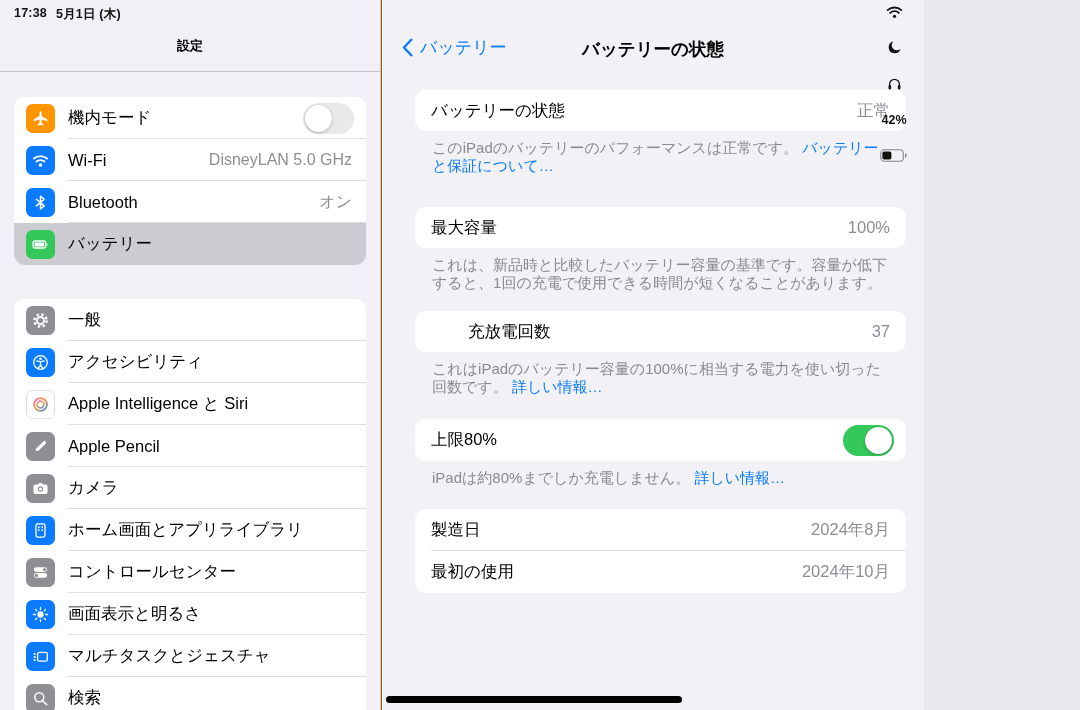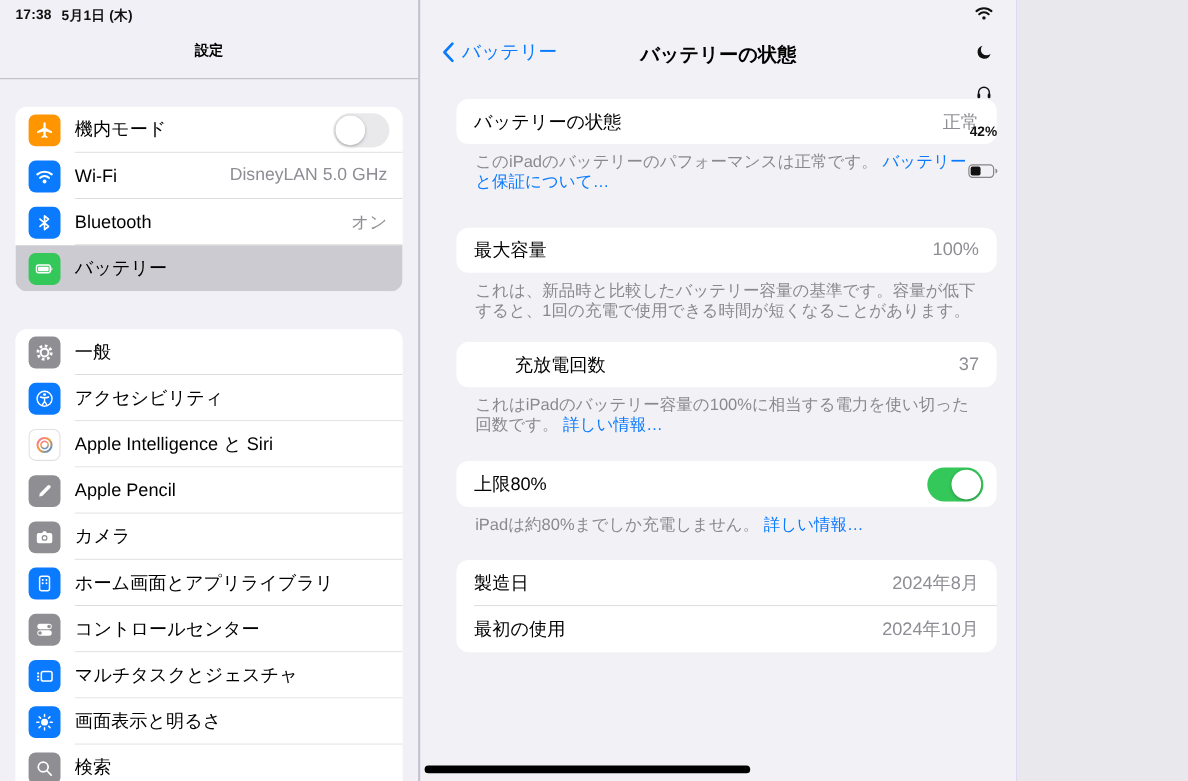--- a/index.html
+++ b/index.html
@@ -1,18 +1,18 @@
 <!DOCTYPE html>
 <html><head>
 <meta charset="utf-8">
 <style>
   * { margin:0; padding:0; box-sizing:border-box; }
   html,body { width:1080px; height:710px; }
   body { font-family:"Liberation Sans", sans-serif; background:#e8e8ed; }
-  .screen { position:relative; width:924px; height:710px; background:#c4b5fd; overflow:hidden; }
+  .screen { position:relative; width:924px; height:710px; background:#a16207; overflow:hidden; }
 
   
   .status-left { position:absolute; left:14px; top:6px; font-size:12.5px; font-weight:700; color:#111; letter-spacing:.2px; display:flex; gap:9px; z-index:5; }
   .status-right { position:absolute; right:16px; top:6px; display:flex; align-items:center; gap:22px; z-index:5;flex-direction:column; }
   .status-right .pct { font-size:12.5px; font-weight:700; color:#111; }
 
   
   .sidebar { position:absolute; left:0; top:0; width:381px; height:710px; background:#f1f0f6; border-right:1px solid rgba(60,60,67,.22); }
   .sidebar-header { height:72px; border-bottom:1px solid rgba(60,60,67,.25); position:relative; }
   .sidebar-title { position:absolute; left:0; right:0; top:37px; text-align:center; font-size:13px; font-weight:700; color:#000; }
@@ -217,38 +217,38 @@
               <circle cx="10.4" cy="4.6" r="1.35" fill="#8E8E93"></circle>
               <rect x="1.6" y="7.4" width="10.8" height="4" rx="2" fill="#fff"></rect>
               <circle cx="3.6" cy="9.4" r="1.35" fill="#8E8E93"></circle>
             </svg>
         </span>
         <span class="slabel">コントロールセンター</span>
       </div>
       <div class="srow">
         <span class="sicon" style="background-color: rgb(10, 122, 255);">
           <svg width="17" height="17" viewBox="0 0 14 14">
+              <circle cx="7" cy="7" r="2.6" fill="#fff"></circle>
+              <g stroke="#fff" stroke-width="1.1" stroke-linecap="round">
+                <path d="M7 1.2v1.6M7 11.2v1.6M1.2 7h1.6M11.2 7h1.6M2.9 2.9l1.1 1.1M10 10l1.1 1.1M11.1 2.9 10 4M4 10l-1.1 1.1"></path>
+              </g>
+            </svg>
+        </span>
+        <span class="slabel">画面表示と明るさ</span>
+      </div>
+      <div class="srow">
+        <span class="sicon" style="background-color: rgb(10, 122, 255);">
+          <svg width="17" height="17" viewBox="0 0 14 14">
               <circle cx="2.2" cy="5" r=".85" fill="#fff"></circle>
               <circle cx="2.2" cy="7.5" r=".85" fill="#fff"></circle>
               <circle cx="2.2" cy="10" r=".85" fill="#fff"></circle>
               <rect x="4.6" y="3.6" width="8" height="7.2" rx="1.4" fill="none" stroke="#fff" stroke-width="1.15"></rect>
             </svg>
         </span>
         <span class="slabel">マルチタスクとジェスチャ</span>
-      </div>
-      <div class="srow">
-        <span class="sicon" style="background-color: rgb(10, 122, 255);">
-          <svg width="17" height="17" viewBox="0 0 14 14">
-              <circle cx="7" cy="7" r="2.6" fill="#fff"></circle>
-              <g stroke="#fff" stroke-width="1.1" stroke-linecap="round">
-                <path d="M7 1.2v1.6M7 11.2v1.6M1.2 7h1.6M11.2 7h1.6M2.9 2.9l1.1 1.1M10 10l1.1 1.1M11.1 2.9 10 4M4 10l-1.1 1.1"></path>
-              </g>
-            </svg>
-        </span>
-        <span class="slabel">画面表示と明るさ</span>
       </div>
       <div class="srow">
         <span class="sicon" style="background-color: rgb(142, 142, 147);">
           <svg width="17" height="17" viewBox="0 0 14 14">
               <circle cx="6" cy="6" r="3.7" fill="none" stroke="#fff" stroke-width="1.3"></circle>
               <path d="M8.8 8.8 12 12" stroke="#fff" stroke-width="1.3" stroke-linecap="round"></path>
             </svg>
         </span>
         <span class="slabel">検索</span>
       </div>

